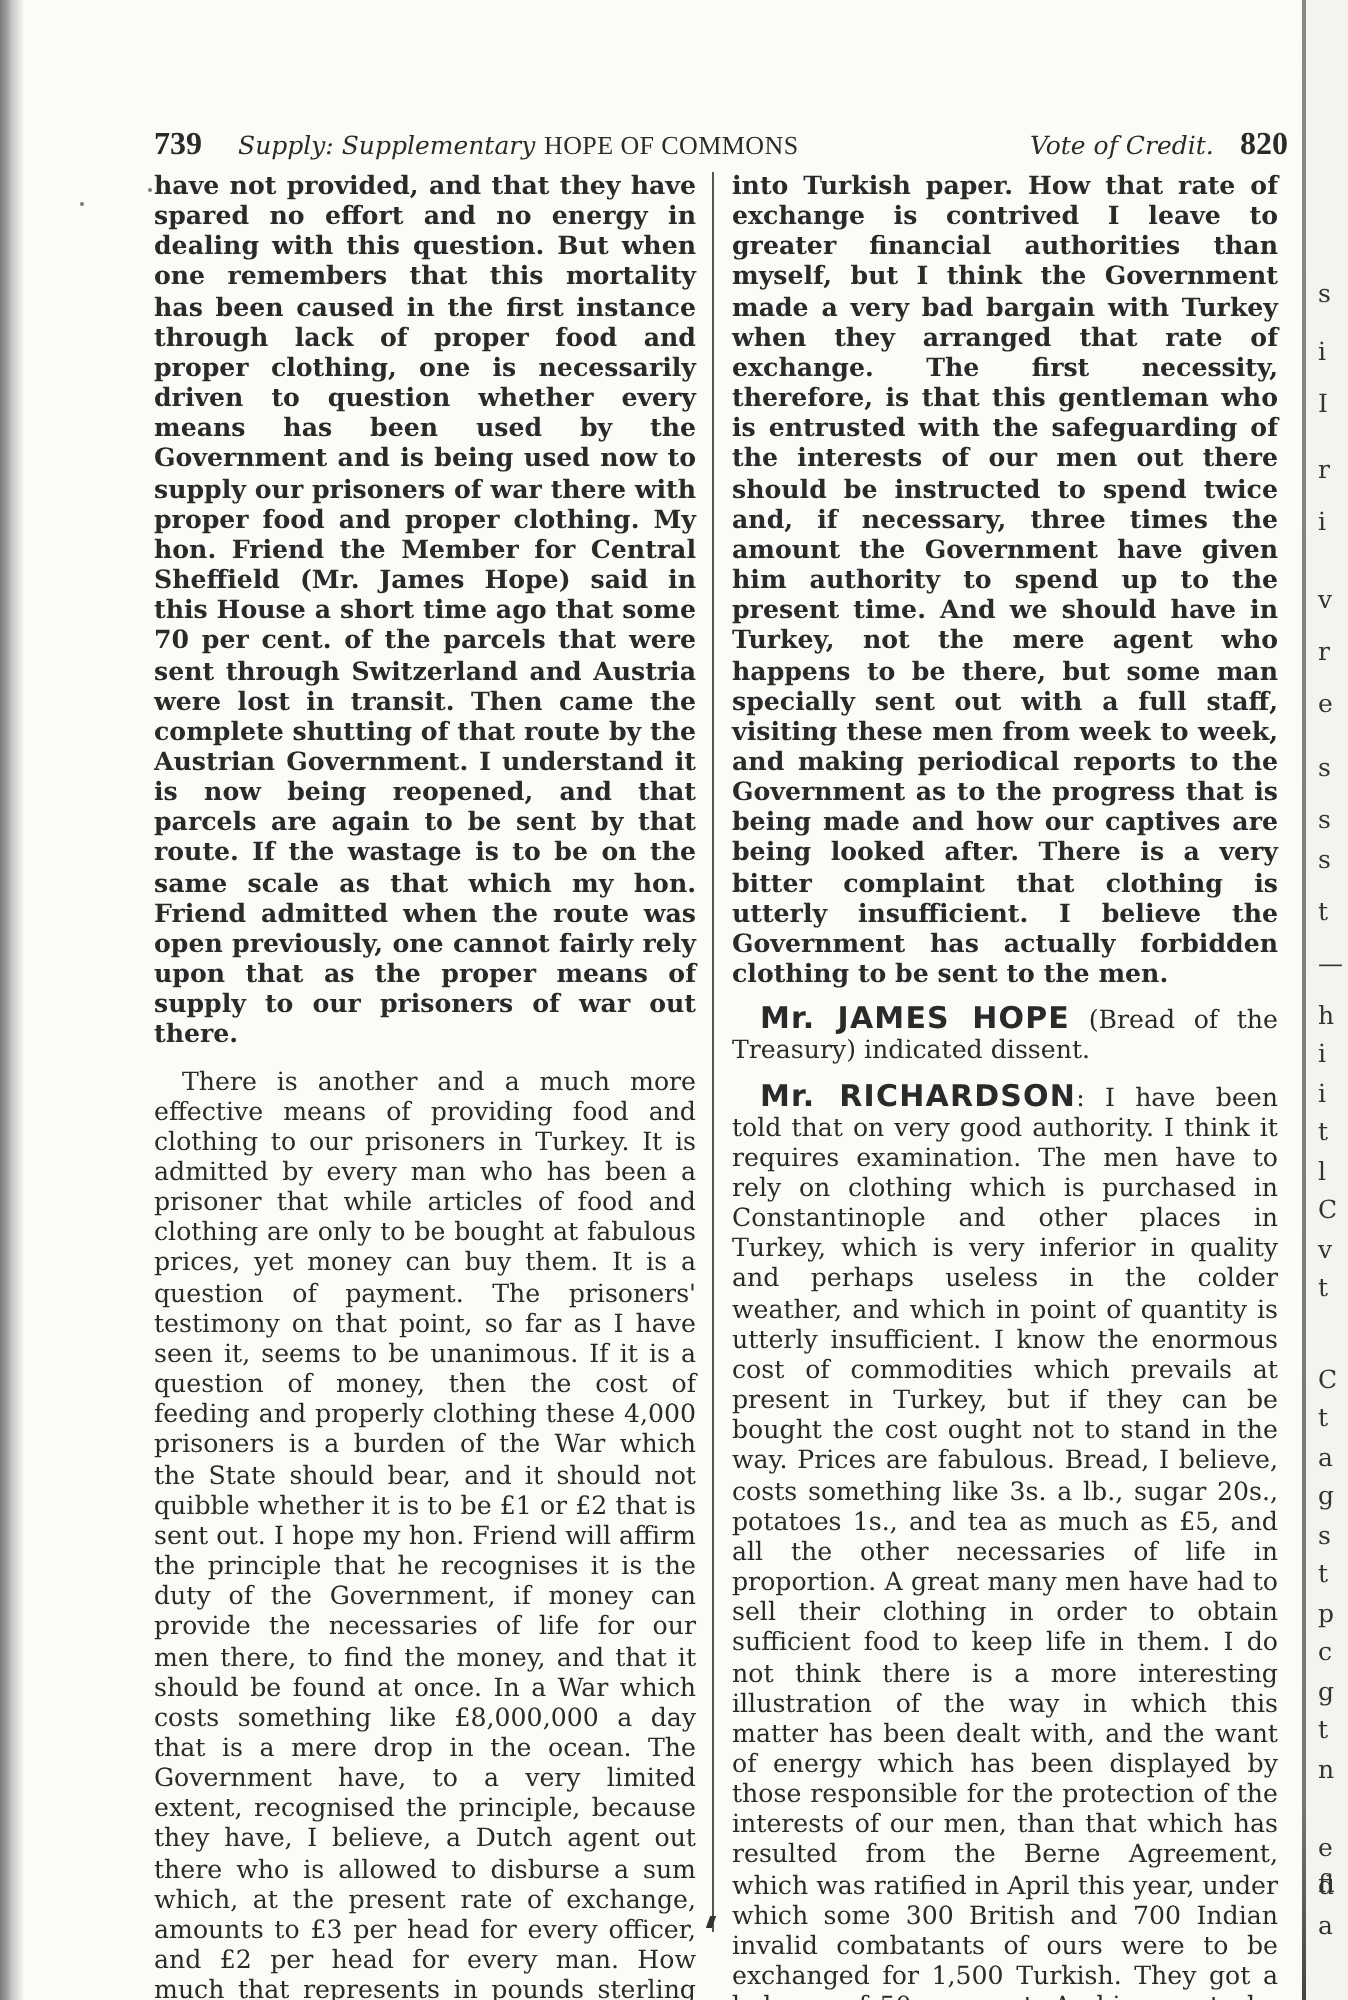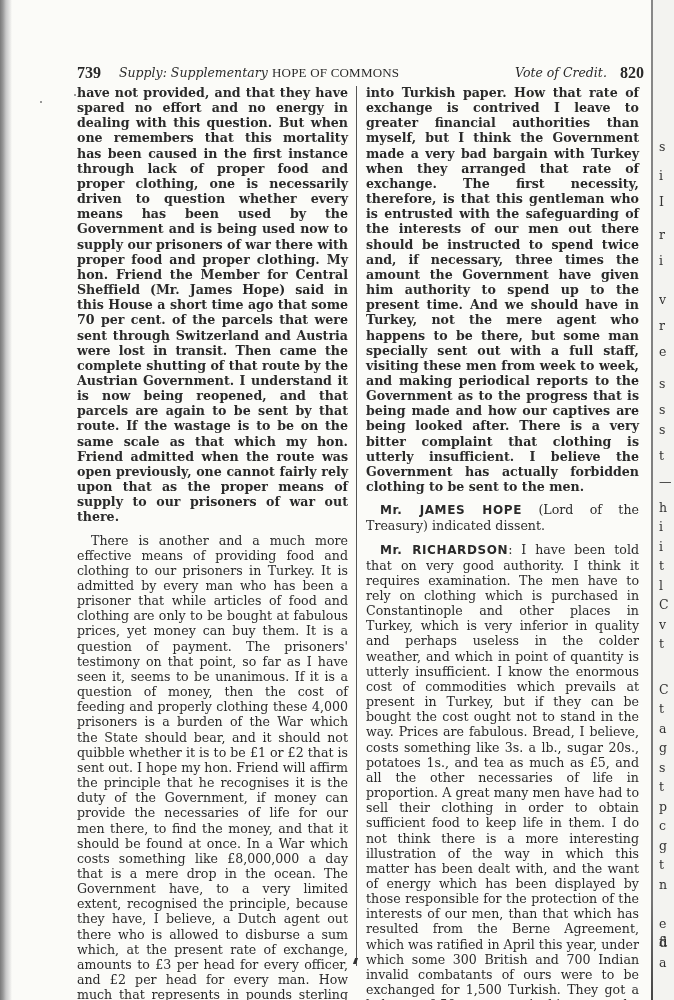--- a/index.html
+++ b/index.html
@@ -91,21 +91,21 @@
       margin: 0;
       padding: 0;
     }
     .column p.indent { text-indent: 14px; margin-top: 4px; }
     .column p.speaker-tag { padding-left: 15px; }
     .column p.noindent { text-indent: 0; font-weight: bold; }
     .column p.gap { margin-top: 8px; }
     .speaker {
       font-family: "DejaVu Sans", "Liberation Sans", sans-serif;
       font-weight: bold;
-      font-size: 12px;
+      font-size: 15px;
       letter-spacing: 0.6px;
     }
     .col-divider {
       position: absolute;
       left: 356px;
       top: 86px;
       width: 1px;
       height: 880px;
       background: #555;
     }
@@ -141,21 +141,21 @@
 <div class="column col-left">
   <p class="noindent">have not provided, and that they have spared no effort and no energy in dealing with this question. But when one remembers that this mortality has been caused in the first instance through lack of proper food and proper clothing, one is necessarily driven to question whether every means has been used by the Government and is being used now to supply our prisoners of war there with proper food and proper clothing. My hon. Friend the Member for Central Sheffield (Mr. James Hope) said in this House a short time ago that some 70 per cent. of the parcels that were sent through Switzerland and Austria were lost in transit. Then came the complete shutting of that route by the Austrian Government. I understand it is now being reopened, and that parcels are again to be sent by that route. If the wastage is to be on the same scale as that which my hon. Friend admitted when the route was open previously, one cannot fairly rely upon that as the proper means of supply to our prisoners of war out there.</p>
   <p class="indent gap">There is another and a much more effective means of providing food and clothing to our prisoners in Turkey. It is admitted by every man who has been a prisoner that while articles of food and clothing are only to be bought at fabulous prices, yet money can buy them. It is a question of payment. The prisoners' testimony on that point, so far as I have seen it, seems to be unanimous. If it is a question of money, then the cost of feeding and properly clothing these 4,000 prisoners is a burden of the War which the State should bear, and it should not quibble whether it is to be £1 or £2 that is sent out. I hope my hon. Friend will affirm the principle that he recognises it is the duty of the Government, if money can provide the necessaries of life for our men there, to find the money, and that it should be found at once. In a War which costs something like £8,000,000 a day that is a mere drop in the ocean. The Government have, to a very limited extent, recognised the principle, because they have, I believe, a Dutch agent out there who is allowed to disburse a sum which, at the present rate of exchange, amounts to £3 per head for every officer, and £2 per head for every man. How much that represents in pounds sterling is not material. I believe there is some arrangement that if you send £1 to Turkey it is only equivalent to something like 3s. when changed</p>
 </div>
 
 <div class="col-divider"></div>
 <div class="col-divider-foot"></div>
 
 <div class="column col-right">
   <p class="noindent">into Turkish paper. How that rate of exchange is contrived I leave to greater financial authorities than myself, but I think the Government made a very bad bargain with Turkey when they arranged that rate of exchange. The first necessity, therefore, is that this gentleman who is entrusted with the safeguarding of the interests of our men out there should be instructed to spend twice and, if necessary, three times the amount the Government have given him authority to spend up to the present time. And we should have in Turkey, not the mere agent who happens to be there, but some man specially sent out with a full staff, visiting these men from week to week, and making periodical reports to the Government as to the progress that is being made and how our captives are being looked after. There is a very bitter complaint that clothing is utterly insufficient. I believe the Government has actually forbidden clothing to be sent to the men.</p>
-  <p class="indent gap"><span class="speaker">Mr. JAMES HOPE</span><span> (Lord of the Treasury) indicated dissent.</span></p>
+  <p class="indent gap"><span class="speaker">Mr. JAMES HOPE</span><span> (Bread of the Treasury) indicated dissent.</span></p>
   <p class="indent gap"><span class="speaker">Mr. RICHARDSON</span><span>: I have been told that on very good authority. I think it requires examination. The men have to rely on clothing which is purchased in Constantinople and other places in Turkey, which is very inferior in quality and perhaps useless in the colder weather, and which in point of quantity is utterly insufficient. I know the enormous cost of commodities which prevails at present in Turkey, but if they can be bought the cost ought not to stand in the way. Prices are fabulous. Bread, I believe, costs something like 3s. a lb., sugar 20s., potatoes 1s., and tea as much as £5, and all the other necessaries of life in proportion. A great many men have had to sell their clothing in order to obtain sufficient food to keep life in them. I do not think there is a more interesting illustration of the way in which this matter has been dealt with, and the want of energy which has been displayed by those responsible for the protection of the interests of our men, than that which has resulted from the Berne Agreement, which was ratified in April this year, under which some 300 British and 700 Indian invalid combatants of ours were to be exchanged for 1,500 Turkish. They got a balance of 50 per cent. A ship was to be sent from Alexandria to fetch them. The ship has not yet sailed, and I do not know whether there is the least chance of</span></p>
 </div>
 
 <div class="page-edge-line"></div>
 <div class="next-page" id="next-page">
     <span style="top: 140px;">s</span>
     <span style="top: 169px;">i</span>
     <span style="top: 195px;">I</span>
     <span style="top: 228px;">r</span>
     <span style="top: 254px;">i</span>

